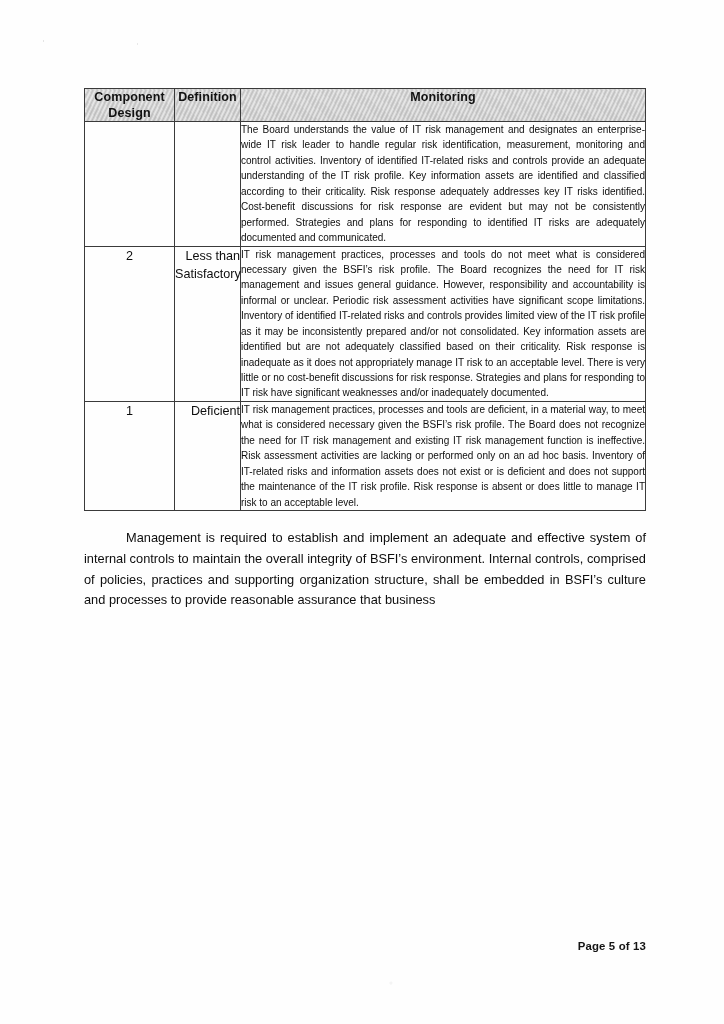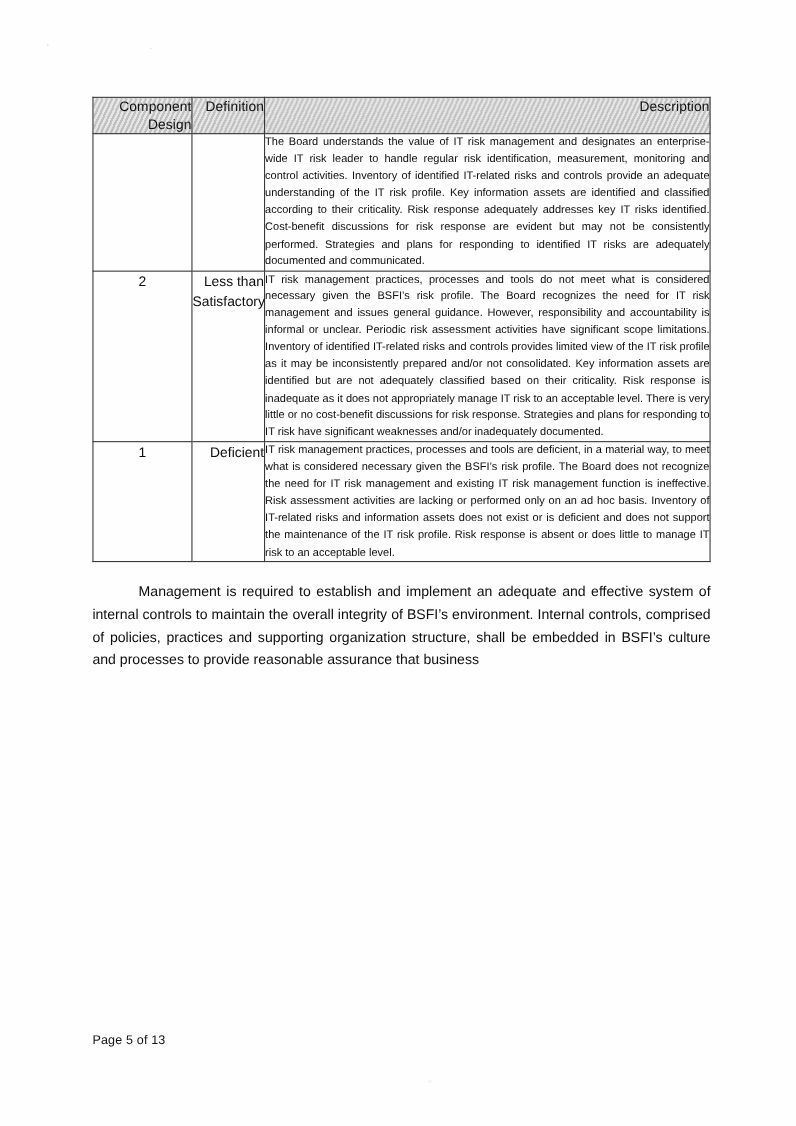--- a/index.html
+++ b/index.html
@@ -56,23 +56,23 @@
     padding: 0;
   }
   thead th {
     background:
       repeating-linear-gradient(
         115deg,
         rgba(255,255,255,.55) 0 2px,
         rgba(150,150,150,.18) 2px 4px),
       linear-gradient(#cdcdcd, #c6c6c6);
     color: #111;
-    font-weight: normal;
+    font-weight: bold;
     font-size: 12.5px;
-    text-align: right;
+    text-align: center;
     padding: 5px 3px 6px;
     line-height: 1.28;
     letter-spacing: .1px;
   }
   .col-rating  { width: 90px; }
   .col-def     { width: 66px; }
   .col-desc    { width: auto; }
 
   td.cell-rating {
     text-align: center;
@@ -122,22 +122,23 @@
     text-justify: inter-word;
     text-indent: 42px;
   }
 
   
   .page-footer {
     position: absolute;
     left: 84px;
     top: 940px;
     width: 562px;
+    text-align: right;
     font-size: 11.4px;
-    font-weight: normal;
+    font-weight: bold;
     color: #141414;
     letter-spacing: .15px;
   }
 </style>
 </head>
 <body>
 
 <div class="page">
   <div class="scan-noise"></div>
 
@@ -149,21 +150,21 @@
         <col class="col-def">
         <col class="col-desc">
       </colgroup>
       <thead>
         <tr>
           <th class="col-rating">
             <span>Component</span><br>
             <span>Design</span>
           </th>
           <th class="col-def">Definition</th>
-          <th class="col-desc">Description</th>
+          <th class="col-desc">Monitoring</th>
         </tr>
       </thead>
       <tbody>
 
         <tr>
           <td class="cell-rating"></td>
           <td class="cell-def"></td>
           <td class="cell-desc">
             <p>The Board understands the value of IT risk management and designates an enterprise-wide IT risk leader to handle regular risk identification, measurement, monitoring and control activities.  Inventory of identified IT-related risks and controls provide an adequate understanding of the IT risk profile. Key information assets are identified and classified according to their criticality.  Risk response adequately addresses key IT risks identified. Cost-benefit discussions for risk response are evident but may not be consistently performed.  Strategies and plans for responding to identified IT risks are adequately documented and communicated.</p>
           </td>

